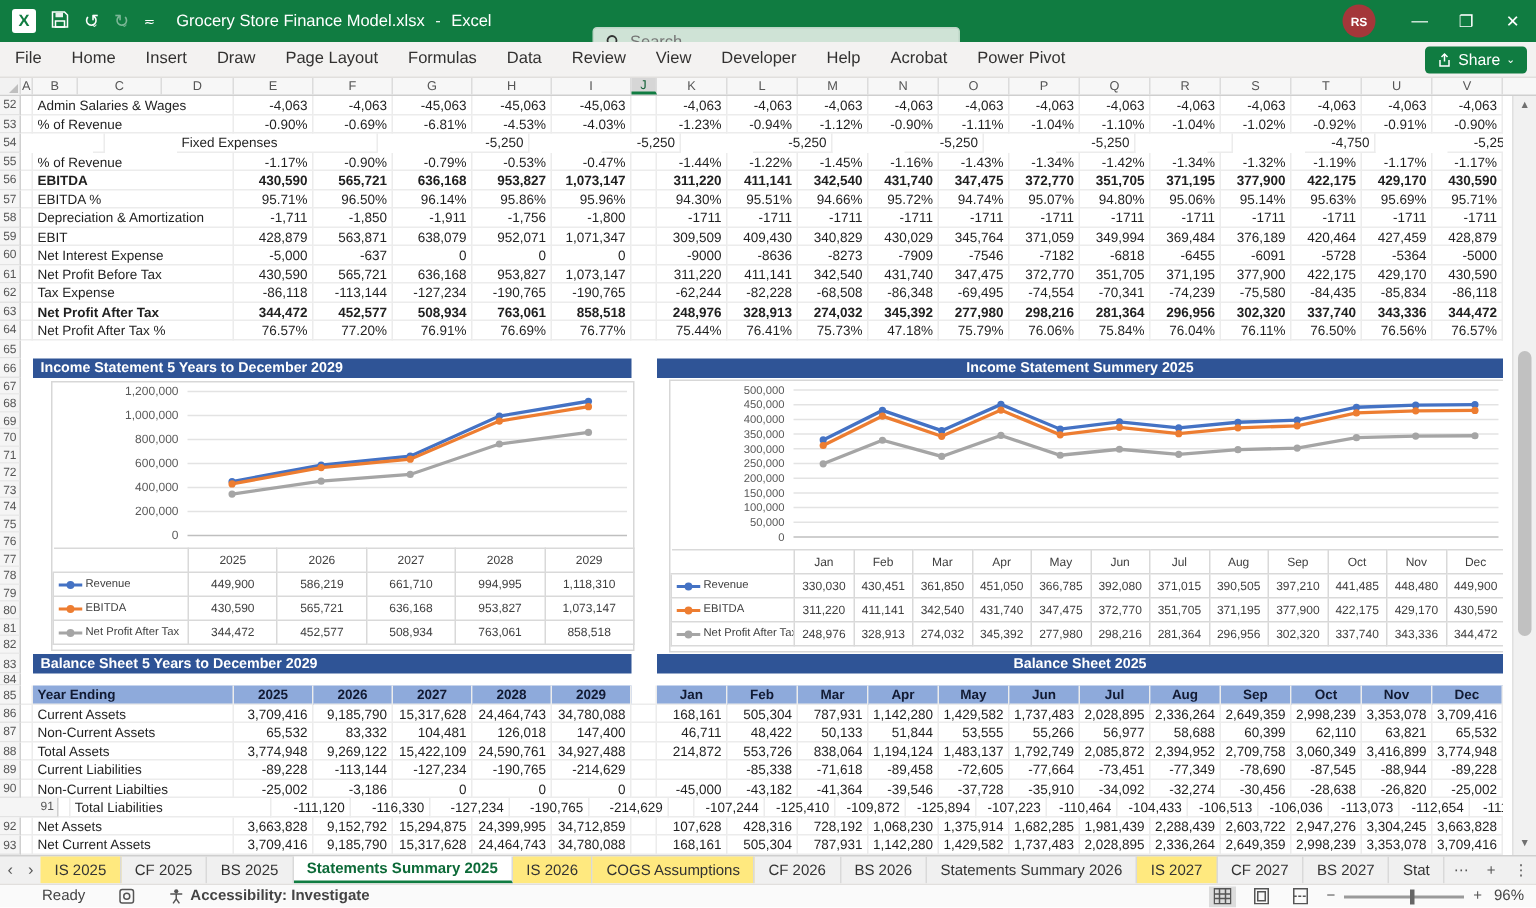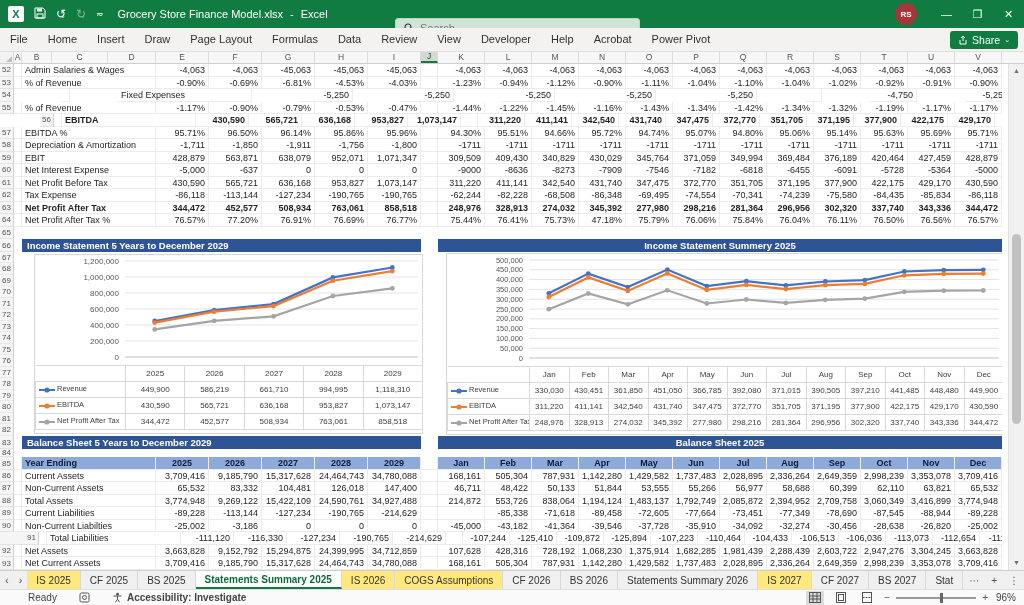--- a/index.html
+++ b/index.html
@@ -261,21 +261,21 @@
           <div class="cell num" style="width: 47px; line-height: 12.5px;">-1.16%</div>
           <div class="cell num" style="width: 47px; line-height: 12.5px;">-1.43%</div>
           <div class="cell num" style="width: 47px; line-height: 12.5px;">-1.34%</div>
           <div class="cell num" style="width: 47px; line-height: 12.5px;">-1.42%</div>
           <div class="cell num" style="width: 47px; line-height: 12.5px;">-1.34%</div>
           <div class="cell num" style="width: 47px; line-height: 12.5px;">-1.32%</div>
           <div class="cell num" style="width: 47px; line-height: 12.5px;">-1.19%</div>
           <div class="cell num" style="width: 47px; line-height: 12.5px;">-1.17%</div>
           <div class="cell num" style="width: 47px; line-height: 12.5px;">-1.17%</div>
         </div>
-        <div class="band" style="height: 12.5px; padding-left: 40px;">
+        <div class="band" style="height: 12.5px;">
           <div class="rn" style="line-height: 12.5px;">56</div>
           <div class="cell  b" style="width: 8px; line-height: 12.5px;"></div>
           <div class="cell lbl b" style="width: 134px; line-height: 12.5px;">EBITDA</div>
           <div class="cell num b" style="width: 53px; line-height: 12.5px;">430,590</div>
           <div class="cell num b" style="width: 53px; line-height: 12.5px;">565,721</div>
           <div class="cell num b" style="width: 53px; line-height: 12.5px;">636,168</div>
           <div class="cell num b" style="width: 53px; line-height: 12.5px;">953,827</div>
           <div class="cell num b" style="width: 53px; line-height: 12.5px;">1,073,147</div>
           <div class="cell  b" style="width: 17px; line-height: 12.5px;"></div>
           <div class="cell num b" style="width: 47px; line-height: 12.5px;">311,220</div>

